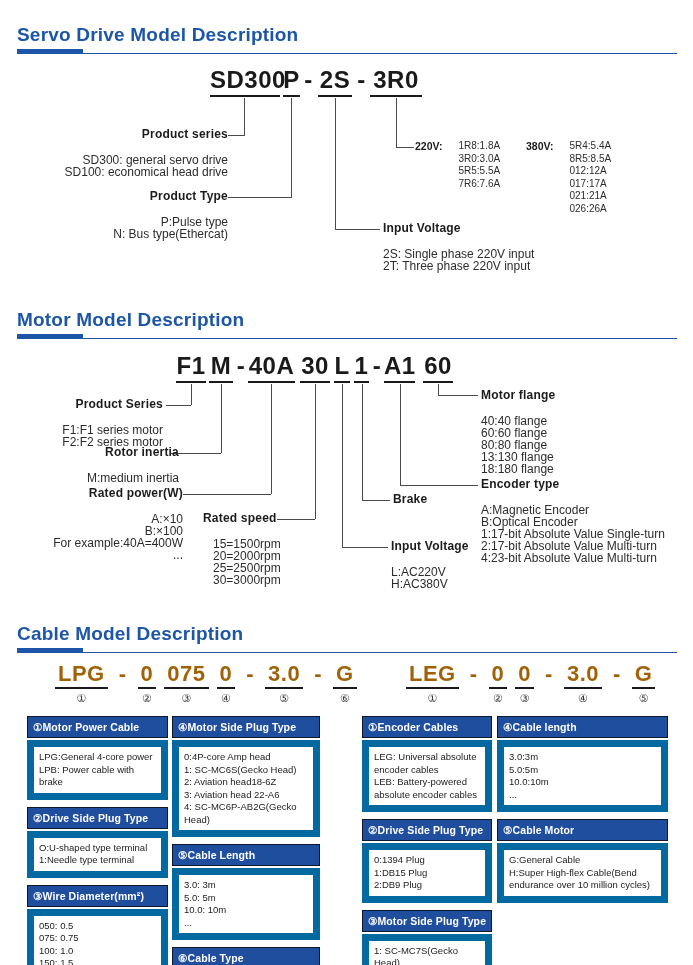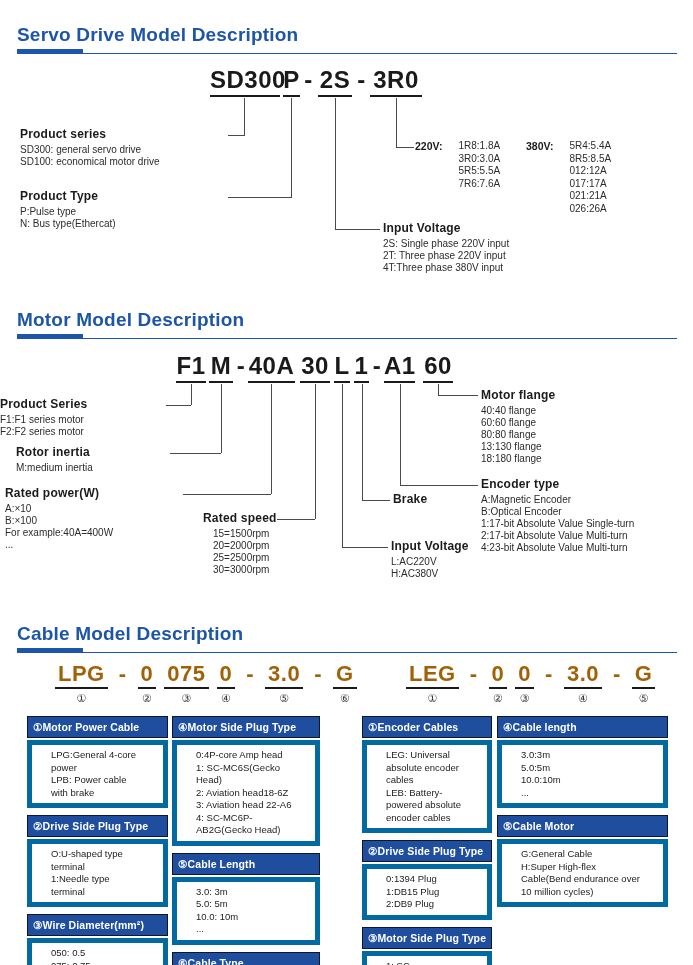--- a/index.html
+++ b/index.html
@@ -14,40 +14,40 @@
   .rule .thick{position:absolute;left:0;top:0;width:66px;height:5px;background:#1d56a8}
   .rule .thin{position:absolute;left:0;right:0;top:4px;height:1px;background:#1d56a8}
   
   .diagram{position:absolute;left:0;width:693px}
   .seg{position:absolute;top:3px;font-size:24px;font-weight:bold;color:#1a1a1a;
        text-align:center;line-height:30px;border-bottom:2.5px solid #1a1a1a;letter-spacing:.5px}
   .seg.dash{border-bottom:none}
   .vl{position:absolute;width:1px;background:#4a4a4a}
   .hl{position:absolute;height:1px;background:#4a4a4a}
   .lbl-block{position:absolute}
-  .lbl-block.right{text-align:left}
+  .lbl-block.right{text-align:right}
   .lbl{font-size:12px;font-weight:bold;color:#1b1b1b;letter-spacing:.2px;white-space:nowrap}
-  .litems{margin-top:3px;font-size:10px;line-height:12px;color:#2c2c2c}
+  .litems{margin-top:13px;font-size:12px;line-height:12px;color:#2c2c2c}
   .litems div{white-space:nowrap}
   .rs-items{padding-left:10px;text-align:left}
   
   .vrow{position:absolute;display:flex;gap:16px;font-size:10px;color:#2c2c2c}
   .vrow .vlabel{font-weight:bold;font-size:10.5px;color:#1b1b1b;line-height:12.5px}
   .vrow .vvals div{line-height:12.5px;white-space:nowrap}
   
   .cable-code{position:absolute;display:flex;gap:8px;align-items:flex-start}
   .cseg{display:flex;flex-direction:column;align-items:center}
   .cseg .ct{font-size:22px;font-weight:bold;line-height:26px;color:#a16207;padding:0 3px;letter-spacing:.5px}
   .cseg.u .ct{border-bottom:2.5px solid #1a1a1a}
   .cseg .cn{font-size:11px;margin-top:3px;color:#333;height:13px;line-height:13px}
   
   .tcol{position:absolute;display:flex;flex-direction:column;gap:7px}
   .tbox-header{background:#1f4e9e;color:#fff;font-weight:bold;font-size:10.5px;
                padding:4px 5px;border:1px solid #0f172a;white-space:nowrap;letter-spacing:.1px}
-  .tbox-body{border:5px solid #0369a1;margin-top:2px;padding:4px 19px;font-size:9.5px;
+  .tbox-body{border:7px solid #0369a1;margin-top:2px;padding:4px 5px;font-size:9.5px;
              line-height:12.5px;color:#222;white-space:pre-line}
   .tcol1{left:27px;top:716px;width:141px}
   .tcol2{left:172px;top:716px;width:148px}
   .tcol3{left:362px;top:716px;width:130px}
   .tcol4{left:497px;top:716px;width:171px}
   .tcol1 .tbox, .tcol2 .tbox, .tcol3 .tbox, .tcol4 .tbox{width:100%;box-sizing:border-box}
 </style>
 </head>
 <body>
 
@@ -73,38 +73,37 @@
   <i class="hl" style="left:228px;top:135px;width:64px"></i>
   <i class="vl" style="left:335px;top:36px;height:131px"></i>
   <i class="hl" style="left:335px;top:167px;width:45px"></i>
   <i class="vl" style="left:396px;top:36px;height:49px"></i>
   <i class="hl" style="left:396px;top:85px;width:18px"></i>
 
   <div class="lbl-block right" style="left:20px;top:65px;width:208px">
     <div class="lbl">Product series</div>
     <div class="litems">
         <div>SD300: general servo drive</div>
-        <div>SD100: economical motor drive</div>
+        <div>SD100: economical head drive</div>
       </div>
   </div>
 
   <div class="lbl-block right" style="left:20px;top:127px;width:208px">
     <div class="lbl">Product Type</div>
     <div class="litems">
         <div>P:Pulse type</div>
         <div>N: Bus type(Ethercat)</div>
       </div>
   </div>
 
   <div class="lbl-block" style="left:383px;top:159px;width:230px">
     <div class="lbl">Input Voltage</div>
     <div class="litems">
         <div>2S: Single phase 220V input</div>
         <div>2T: Three phase 220V input</div>
-        <div>4T:Three phase 380V input</div>
       </div>
   </div>
 
   <div class="vrow" style="left:415px;top:78px">
     <span class="vlabel">220V:</span>
     <div class="vvals">
         <div>1R8:1.8A</div>
         <div>3R0:3.0A</div>
         <div>5R5:5.5A</div>
         <div>7R6:7.6A</div>

